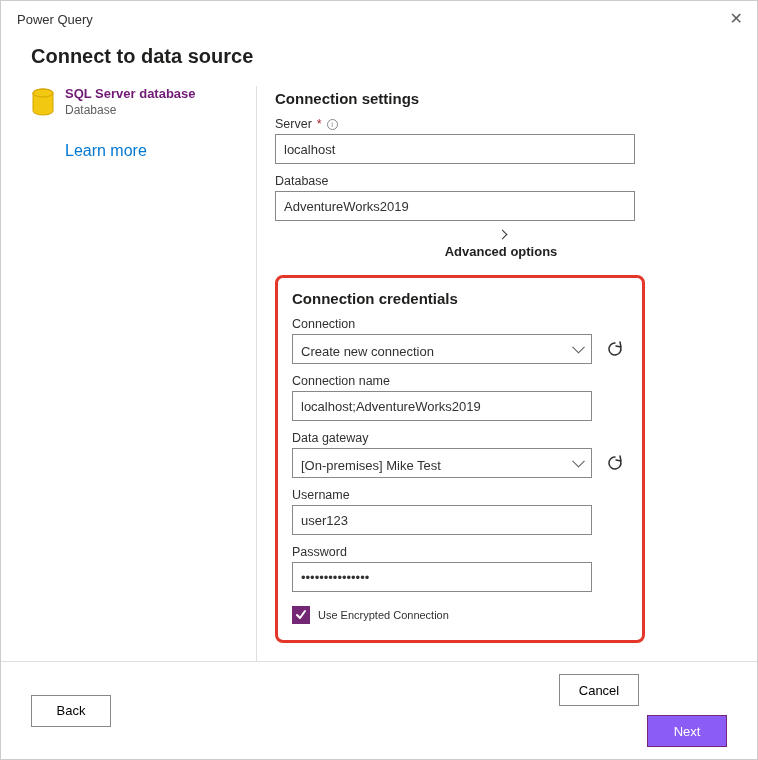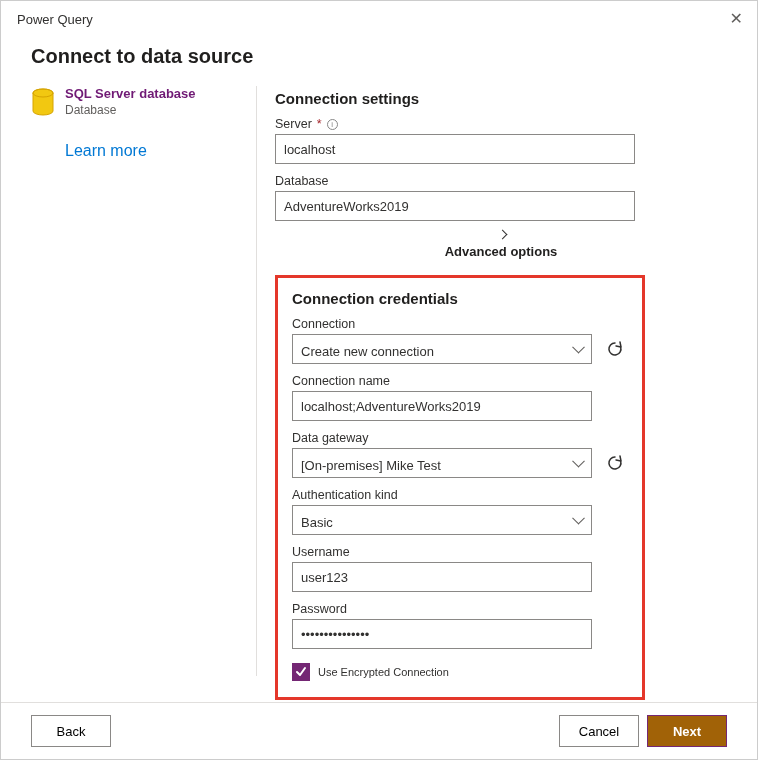--- a/index.html
+++ b/index.html
@@ -173,21 +173,21 @@
     display: inline-block;
     width: 7px;
     height: 7px;
     border-right: 1.5px solid #323130;
     border-bottom: 1.5px solid #323130;
     transform: rotate(-45deg);
     margin-left: 2px;
   }
   .credentials-box {
     border: 3px solid #e4372a;
-    border-radius: 0;
+    border-radius: 8px;
     padding: 12px 14px 16px 14px;
     margin-top: 4px;
     width: 370px;
   }
   .credentials-box .section-heading {
     margin-top: 0;
   }
   .checkbox-row {
     display: flex;
     align-items: center;
@@ -225,24 +225,25 @@
     min-width: 80px;
     height: 32px;
     padding: 0 16px;
     font-size: 13px;
     font-family: inherit;
     border: 1px solid #8a8886;
     background: #fff;
     cursor: pointer;
   }
   .btn-primary {
-    background: #a16207;
+    background: #8b5cf6;
     border-color: #742774;
     color: #fff;
-    font-weight: 700;
+    font-weight: 400;
+    margin-top: 41px;
   }
   .footer-right { display: flex; gap: 8px; }
 </style>
 </head>
 <body>
 
 <div class="titlebar">
   <span>Power Query</span>
   <span class="close-x">✕</span>
 </div>
@@ -329,30 +330,20 @@
           </div>
         </div>
         <span class="refresh-btn">
           <svg width="18" height="18" viewBox="0 0 18 18">
             <path d="M9 3 a6 6 0 1 0 5.6 4" fill="none" stroke="#323130" stroke-width="1.5" stroke-linecap="round"></path>
             <path d="M14 2 l1 5 -5 -1" fill="none" stroke="#323130" stroke-width="1.5" stroke-linecap="round" stroke-linejoin="round"></path>
           </svg>
         </span>
       </div>
 
-      <div class="field">
-        <div class="field-label">
-          <span>Authentication kind</span>
-        </div>
-        <div class="select-wrap">
-          <div class="fake-select">
-            <span>Basic</span>
-          </div>
-        </div>
-      </div>
 
       <div class="field">
         <div class="field-label">
           <span>Username</span>
         </div>
         <input class="text-input" style="width: 300px;" type="text" value="user123">
       </div>
 
       <div class="field">
         <div class="field-label">

